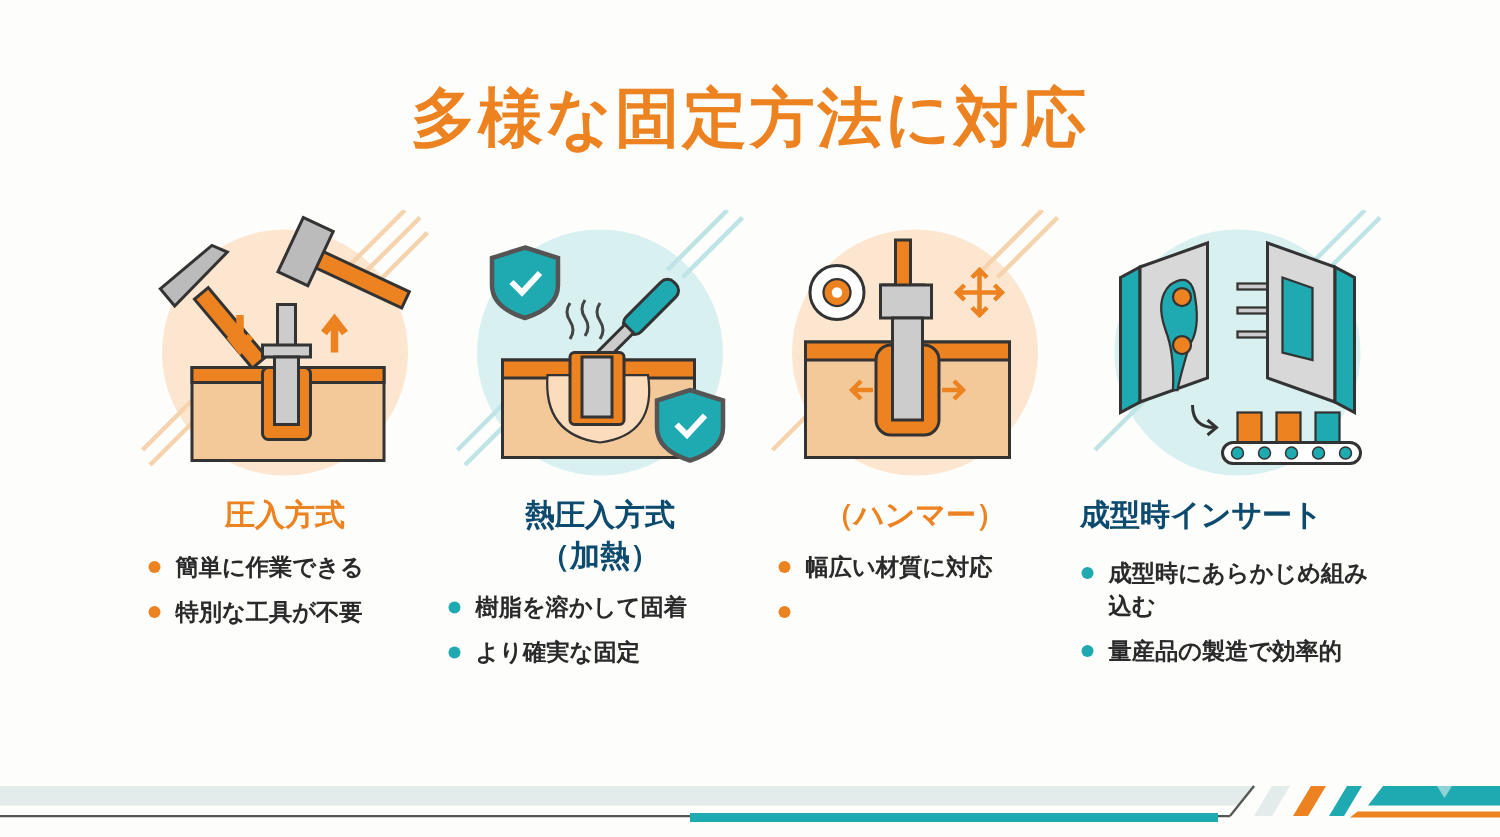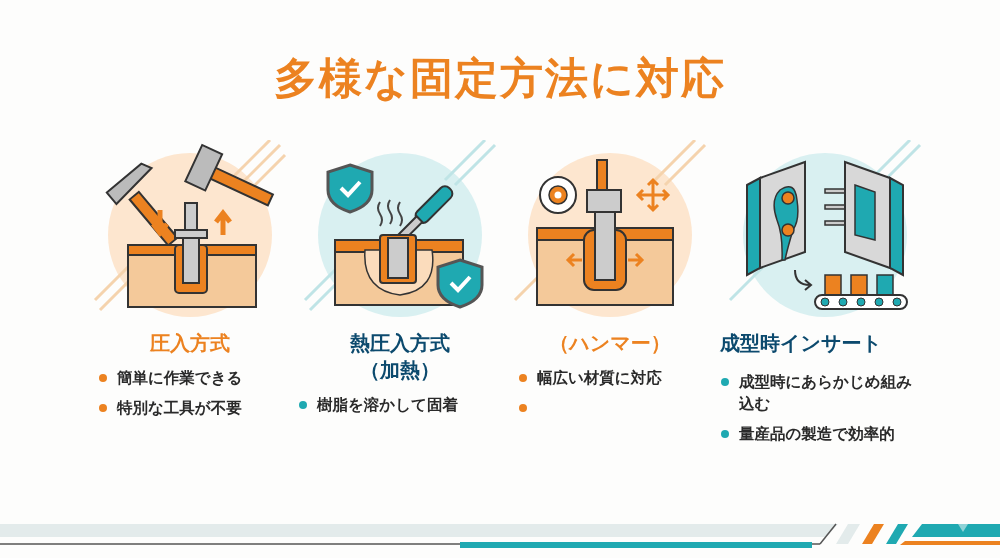--- a/index.html
+++ b/index.html
@@ -95,20 +95,21 @@
       <path d="M160 120 L182 127 L182 145 Q182 160 160 167 Q138 160 138 145 L138 127 Z" fill="#1fa9b1" stroke="#555" stroke-width="3"></path>
       <path d="M151 143 L158 150 L170 137" stroke="#fff" stroke-width="4" fill="none"></path>
     </svg>
   </div>
   <div class="heading teal">
     <div>熱圧入方式</div>
     <div>（加熱）</div>
   </div>
   <ul style="margin-left:10px;">
     <li><span class="dot" style="background:#1fa9b1"></span><span>樹脂を溶かして固着</span></li>
+    <li><span class="dot" style="background:#1fa9b1"></span><span>より確実な固定</span></li>
   </ul>
 </div>
 
 <div class="col" style="left:495px;">
   <div class="illus">
     <svg width="200" height="180" viewBox="0 0 200 180">
       <circle cx="100" cy="95" r="82" fill="#fde6cf"></circle>
       <g stroke="#f5d3ad" stroke-width="3">
           <line x1="145" y1="40" x2="185" y2="0"></line>
           <line x1="155" y1="45" x2="195" y2="5"></line>

